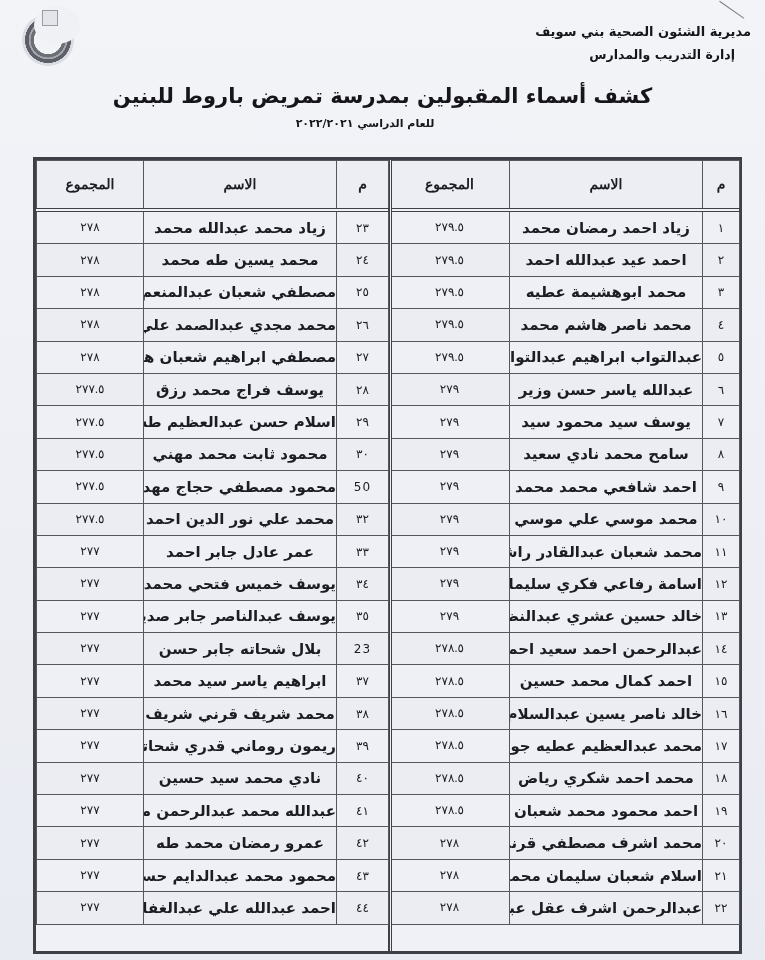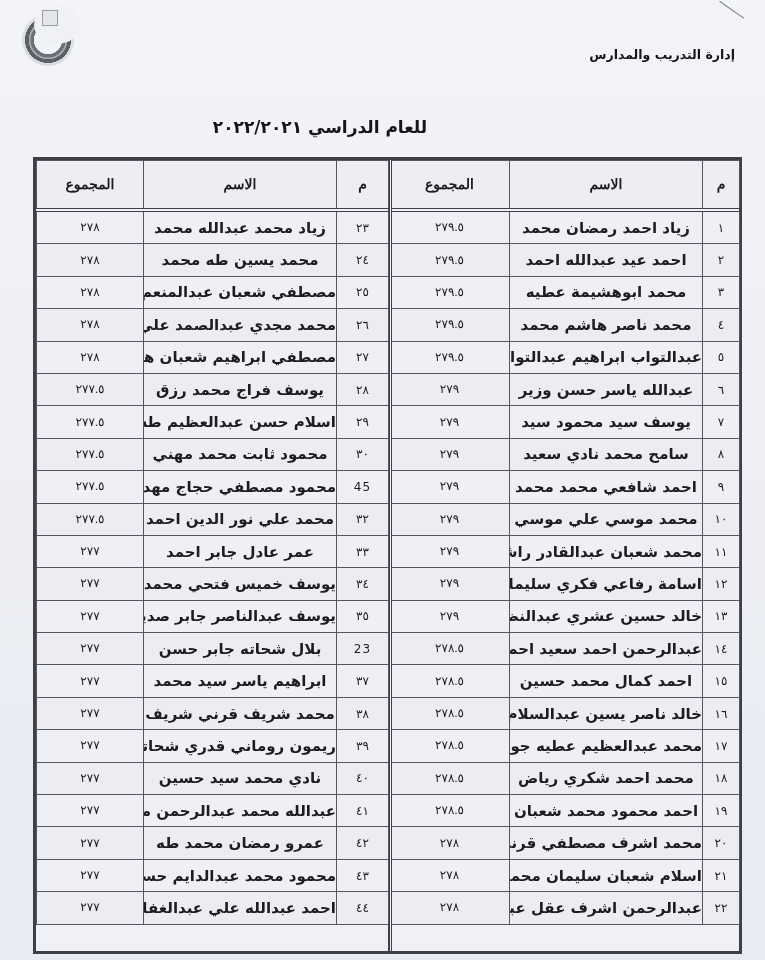--- a/index.html
+++ b/index.html
@@ -28,21 +28,21 @@
       position: absolute; left: 42px; top: 10px; width: 14px; height: 14px;
       border: 1px solid #9b9da5; background: #e4e5ea;
     }
     .hdr-line {
       position: absolute; direction: rtl; font-weight: bold; color: #15151a;
       white-space: nowrap;
     }
     .org1 { right: 14px; top: 24px; font-size: 13px; }
     .org2 { right: 30px; top: 47px; font-size: 12.5px; }
     .title { left: 0; width: 765px; text-align: center; top: 84px; font-size: 21px; font-family: "DejaVu Sans", sans-serif; letter-spacing: 0.2px; }
-    .subtitle { left: 0; width: 640px; text-align: center; top: 117px; font-size: 17px; }
+    .subtitle { left: 0; width: 640px; text-align: center; top: 117px; font-size: 11px; padding-left: 45px; }
     .corner-mark {
       position: absolute; right: 8px; top: 0; width: 30px; height: 22px;
       border-bottom: 1px solid #7b7d86; transform: rotate(35deg); transform-origin: right top;
     }
 
     .sheet {
       position: absolute; left: 33px; top: 157px; width: 709px; height: 797px;
       border: 3px solid #3f4047;
       box-sizing: border-box;
       background: #eff1f6;
@@ -90,21 +90,23 @@
 </head>
 <body>
 
 <div class="page">
   <div class="corner-mark"></div>
 
   <div class="logo"></div>
   <div class="logo-cutout"></div>
   <div class="logo-mark"></div>
 
+  <div class="hdr-line org1">مديرية الشئون الصحية بني سويف</div>
   <div class="hdr-line org2">إدارة التدريب والمدارس</div>
+  <div class="hdr-line title">كشف أسماء المقبولين  بمدرسة تمريض باروط للبنين</div>
   <div class="hdr-line subtitle">للعام الدراسي ٢٠٢٢/٢٠٢١</div>
 
   <div class="sheet">
     <div class="half right">
       <table class="right">
         <colgroup>
             <col class="c-num">
             <col class="c-name">
             <col class="c-score">
           </colgroup>
@@ -281,21 +283,21 @@
               <td class="num">٢٩</td>
               <td class="name">اسلام حسن عبدالعظيم طه</td>
               <td class="score">٢٧٧.٥</td>
             </tr>
             <tr>
               <td class="num">٣٠</td>
               <td class="name">محمود ثابت محمد مهني</td>
               <td class="score">٢٧٧.٥</td>
             </tr>
             <tr>
-              <td class="num">45</td>
+              <td class="num">50</td>
               <td class="name">محمود مصطفي حجاج مهدي</td>
               <td class="score">٢٧٧.٥</td>
             </tr>
             <tr>
               <td class="num">٣٢</td>
               <td class="name">محمد علي نور الدين احمد</td>
               <td class="score">٢٧٧.٥</td>
             </tr>
             <tr>
               <td class="num">٣٣</td>

